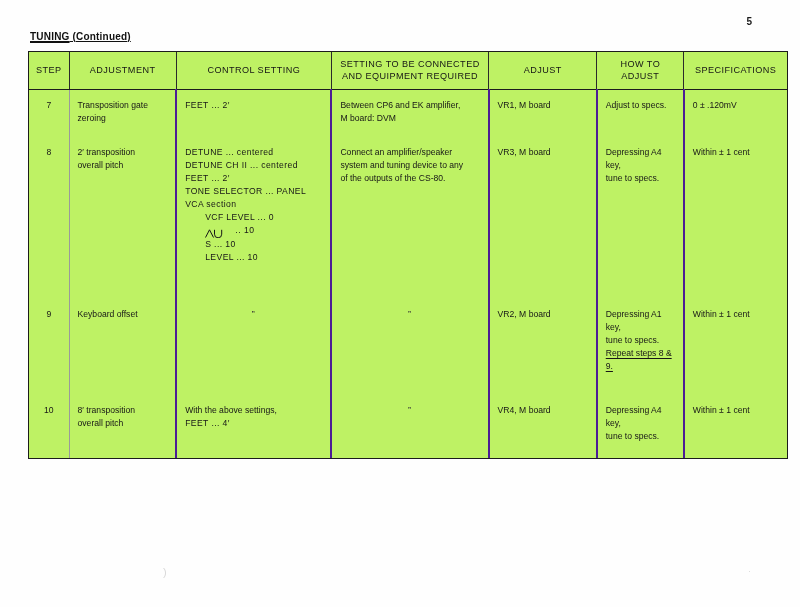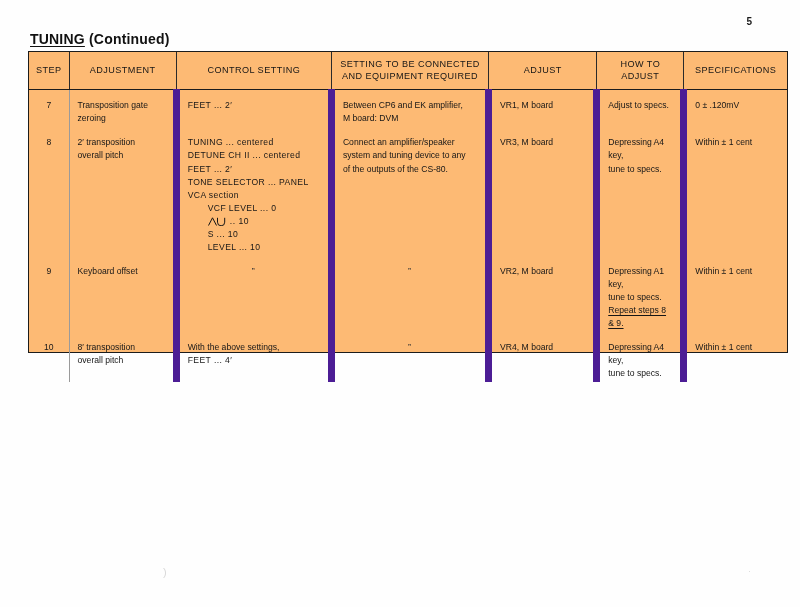--- a/index.html
+++ b/index.html
@@ -30,41 +30,42 @@
     right: 48px;
     font-size: 10px;
     font-weight: bold;
     color: #1a1a1a;
   }
 
   .section-title {
     position: absolute;
     left: 30px;
     top: 31px;
-    font-size: 14px;
+    font-size: 10px;
     font-weight: bold;
     letter-spacing: 0.2px;
     color: #111;
     white-space: nowrap;
+    text-decoration: underline;
   }
   .section-title .underlined {
     text-decoration: underline;
     text-underline-offset: 2px;
   }
 
   
   .table-wrap {
     position: absolute;
     left: 28px;
     top: 51px;
     width: 760px;
-    height: 302px;
+    height: 408px;
     border: 1.4px solid #1c1c1c;
     box-sizing: border-box;
-    background: #fdba74;
+    background: #bef264;
   }
 
   table.tuning {
     width: 100%;
     height: 100%;
     border-collapse: collapse;
     table-layout: fixed;
     font-size: 8.6px;
   }
 
@@ -84,21 +85,21 @@
     letter-spacing: 0.45px;
     padding: 7px 4px 7px 4px;
     text-align: center;
     vertical-align: middle;
     line-height: 1.28;
     color: #151515;
   }
   thead th:last-child { border-right: none; }
 
   tbody td {
-    border-right: 7px solid #4c1d95;
+    border-right: 2px solid #4c1d95;
     vertical-align: top;
     padding: 9px 8px 2px 8px;
     line-height: 1.52;
     color: #161616;
     font-size: 8.6px;
   }
   tbody td:last-child { border-right: none; }
 
   td.step {
     text-align: center;
@@ -128,23 +129,23 @@
   }
 
   .underline-note {
     text-decoration: underline;
     text-underline-offset: 1.5px;
   }
 
   
   .env-row {
     display: flex;
-    align-items: center;
+    align-items: flex-end;
     padding-left: 20px;
-    gap: 2px;
+    gap: 10px;
     letter-spacing: 0.4px;
   }
   .env-glyph {
     display: inline-block;
     width: 19px;
     height: 9px;
     position: relative;
     margin-right: 1px;
   }
   .env-glyph svg { display: block; }
@@ -219,21 +220,21 @@
           <td>0 ± .120mV</td>
         </tr>
 
         <tr>
           <td class="step">8</td>
           <td>
             <div>2′ transposition</div>
             <div>overall pitch</div>
           </td>
           <td>
-            <div class="ctrl-line mono-ish">TUNING ... centered</div>
+            <div class="ctrl-line mono-ish">DETUNE ... centered</div>
             <div class="ctrl-line mono-ish">DETUNE CH II ... centered</div>
             <div class="ctrl-line mono-ish">FEET ... 2′</div>
             <div class="ctrl-line mono-ish">TONE SELECTOR ... PANEL</div>
             <div class="ctrl-line">VCA section</div>
             <div class="ctrl-line ctrl-indent mono-ish">VCF LEVEL ... 0</div>
             <div class="env-row">
               <span class="env-glyph">
                 <svg width="19" height="9" viewBox="0 0 19 9" xmlns="http://www.w3.org/2000/svg">
                   <path d="M0.5 8.5 L4.5 0.8 L8.5 8.5" fill="none" stroke="#161616" stroke-width="1"></path>
                   <path d="M9.5 0.8 L9.5 5.2 A3.6 3.6 0 0 0 16.7 5.2 L16.7 0.8" fill="none" stroke="#161616" stroke-width="1"></path>

